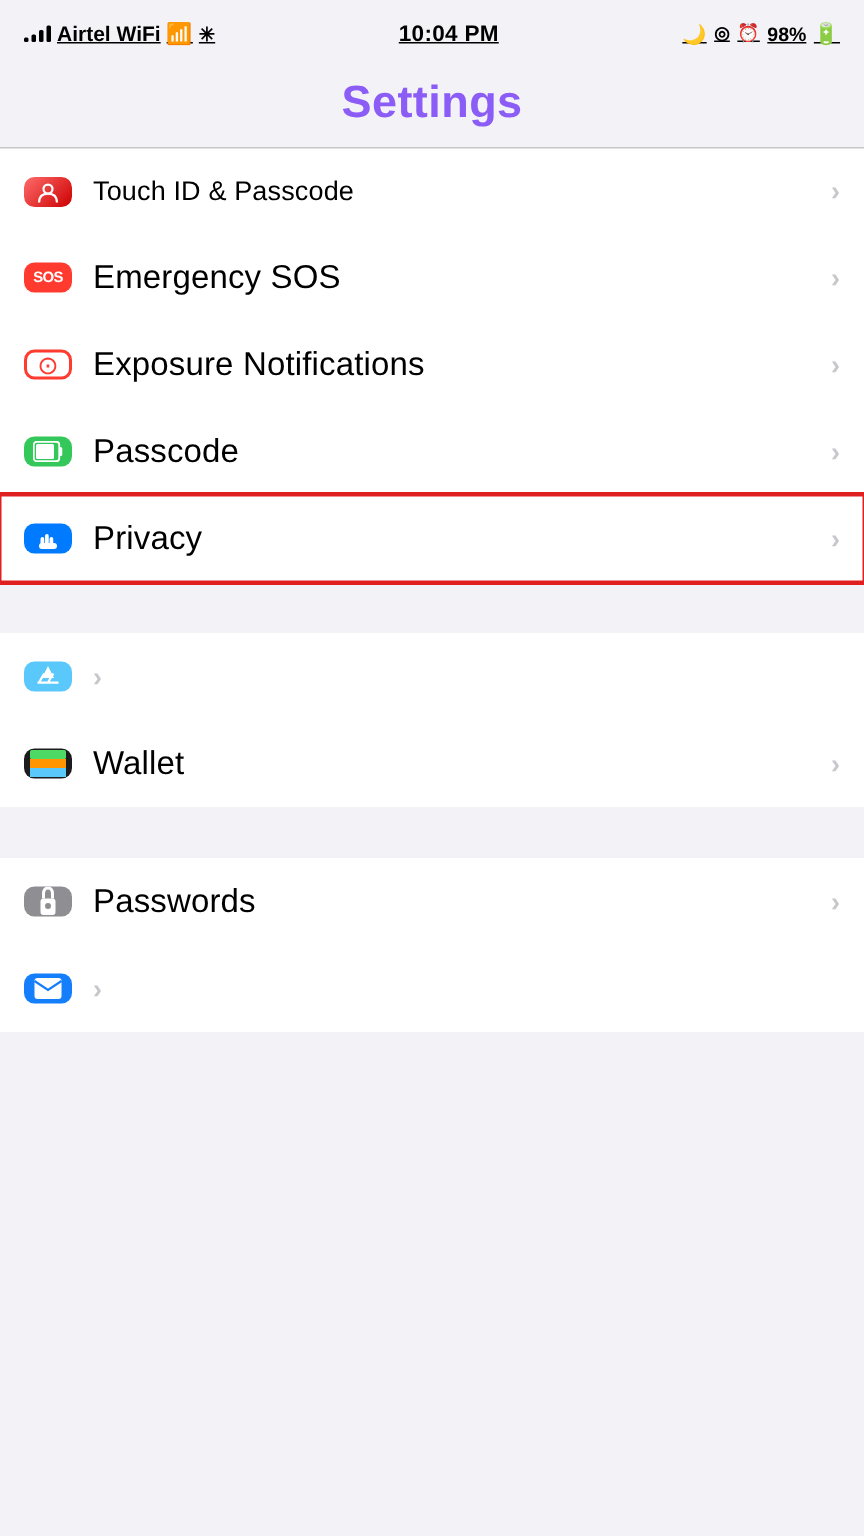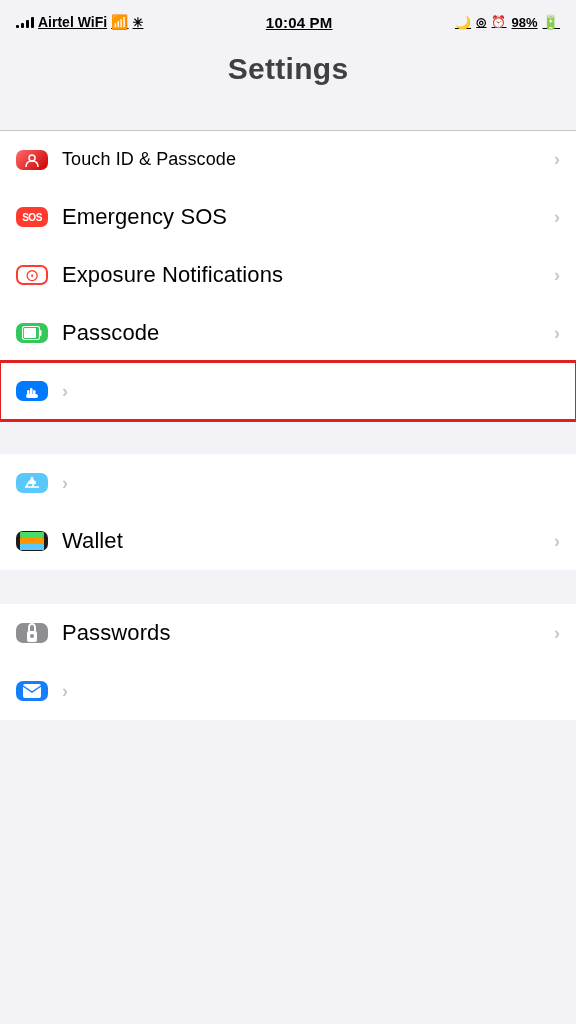--- a/index.html
+++ b/index.html
@@ -63,21 +63,21 @@
 
     
     .page-header {
       background: #f2f2f7;
       text-align: center;
       padding: 8px 0 12px 0;
     }
     .page-header h1 {
       font-size: 30px;
       font-weight: 700;
-      color: #404040;
+      color: #8b5cf6;
       letter-spacing: 0.3px;
     }
 
     
     .settings-section {
       background: #fff;
       margin-bottom: 0;
     }
 
     .section-gap {
@@ -147,21 +147,20 @@
     
     .icon-red { background: #ff3b30; }
     .icon-green { background: #34c759; }
     .icon-blue { background: #007aff; }
     .icon-sky { background: #5ac8fa; }
     .icon-mail { background: #147efb; }
 
     
     .partial-row {
       background: #be185d;
-      margin-top: 32px;
     }
   </style>
 </head>
 <body>
 
 <div class="status-bar">
   <div class="status-left">
     <div class="signal-bars">
       <div class="signal-bar" style="height:3px"></div>
       <div class="signal-bar" style="height:5px"></div>
@@ -231,20 +230,21 @@
     <div class="row-icon icon-blue">
       <svg width="18" height="20" viewBox="0 0 18 20" fill="white">
         <path d="M9 1 L2 4 L2 10 Q2 16 9 19 Q16 16 16 10 L16 4 Z" fill="none" stroke="white" stroke-width="0" opacity="0"></path>
 
         <rect x="4" y="9" width="2.5" height="8" rx="1.25" fill="white"></rect>
         <rect x="7" y="7" width="2.5" height="10" rx="1.25" fill="white"></rect>
         <rect x="10" y="9" width="2.5" height="8" rx="1.25" fill="white"></rect>
         <rect x="3" y="13" width="12" height="4" rx="2" fill="white"></rect>
       </svg>
     </div>
+    <span class="row-label">Privacy</span>
     <span class="chevron">›</span>
   </div>
 </div>
 
 <div class="section-gap"></div>
 
 <div class="settings-section">
 
   <div class="settings-row">
     <div class="row-icon icon-sky">

